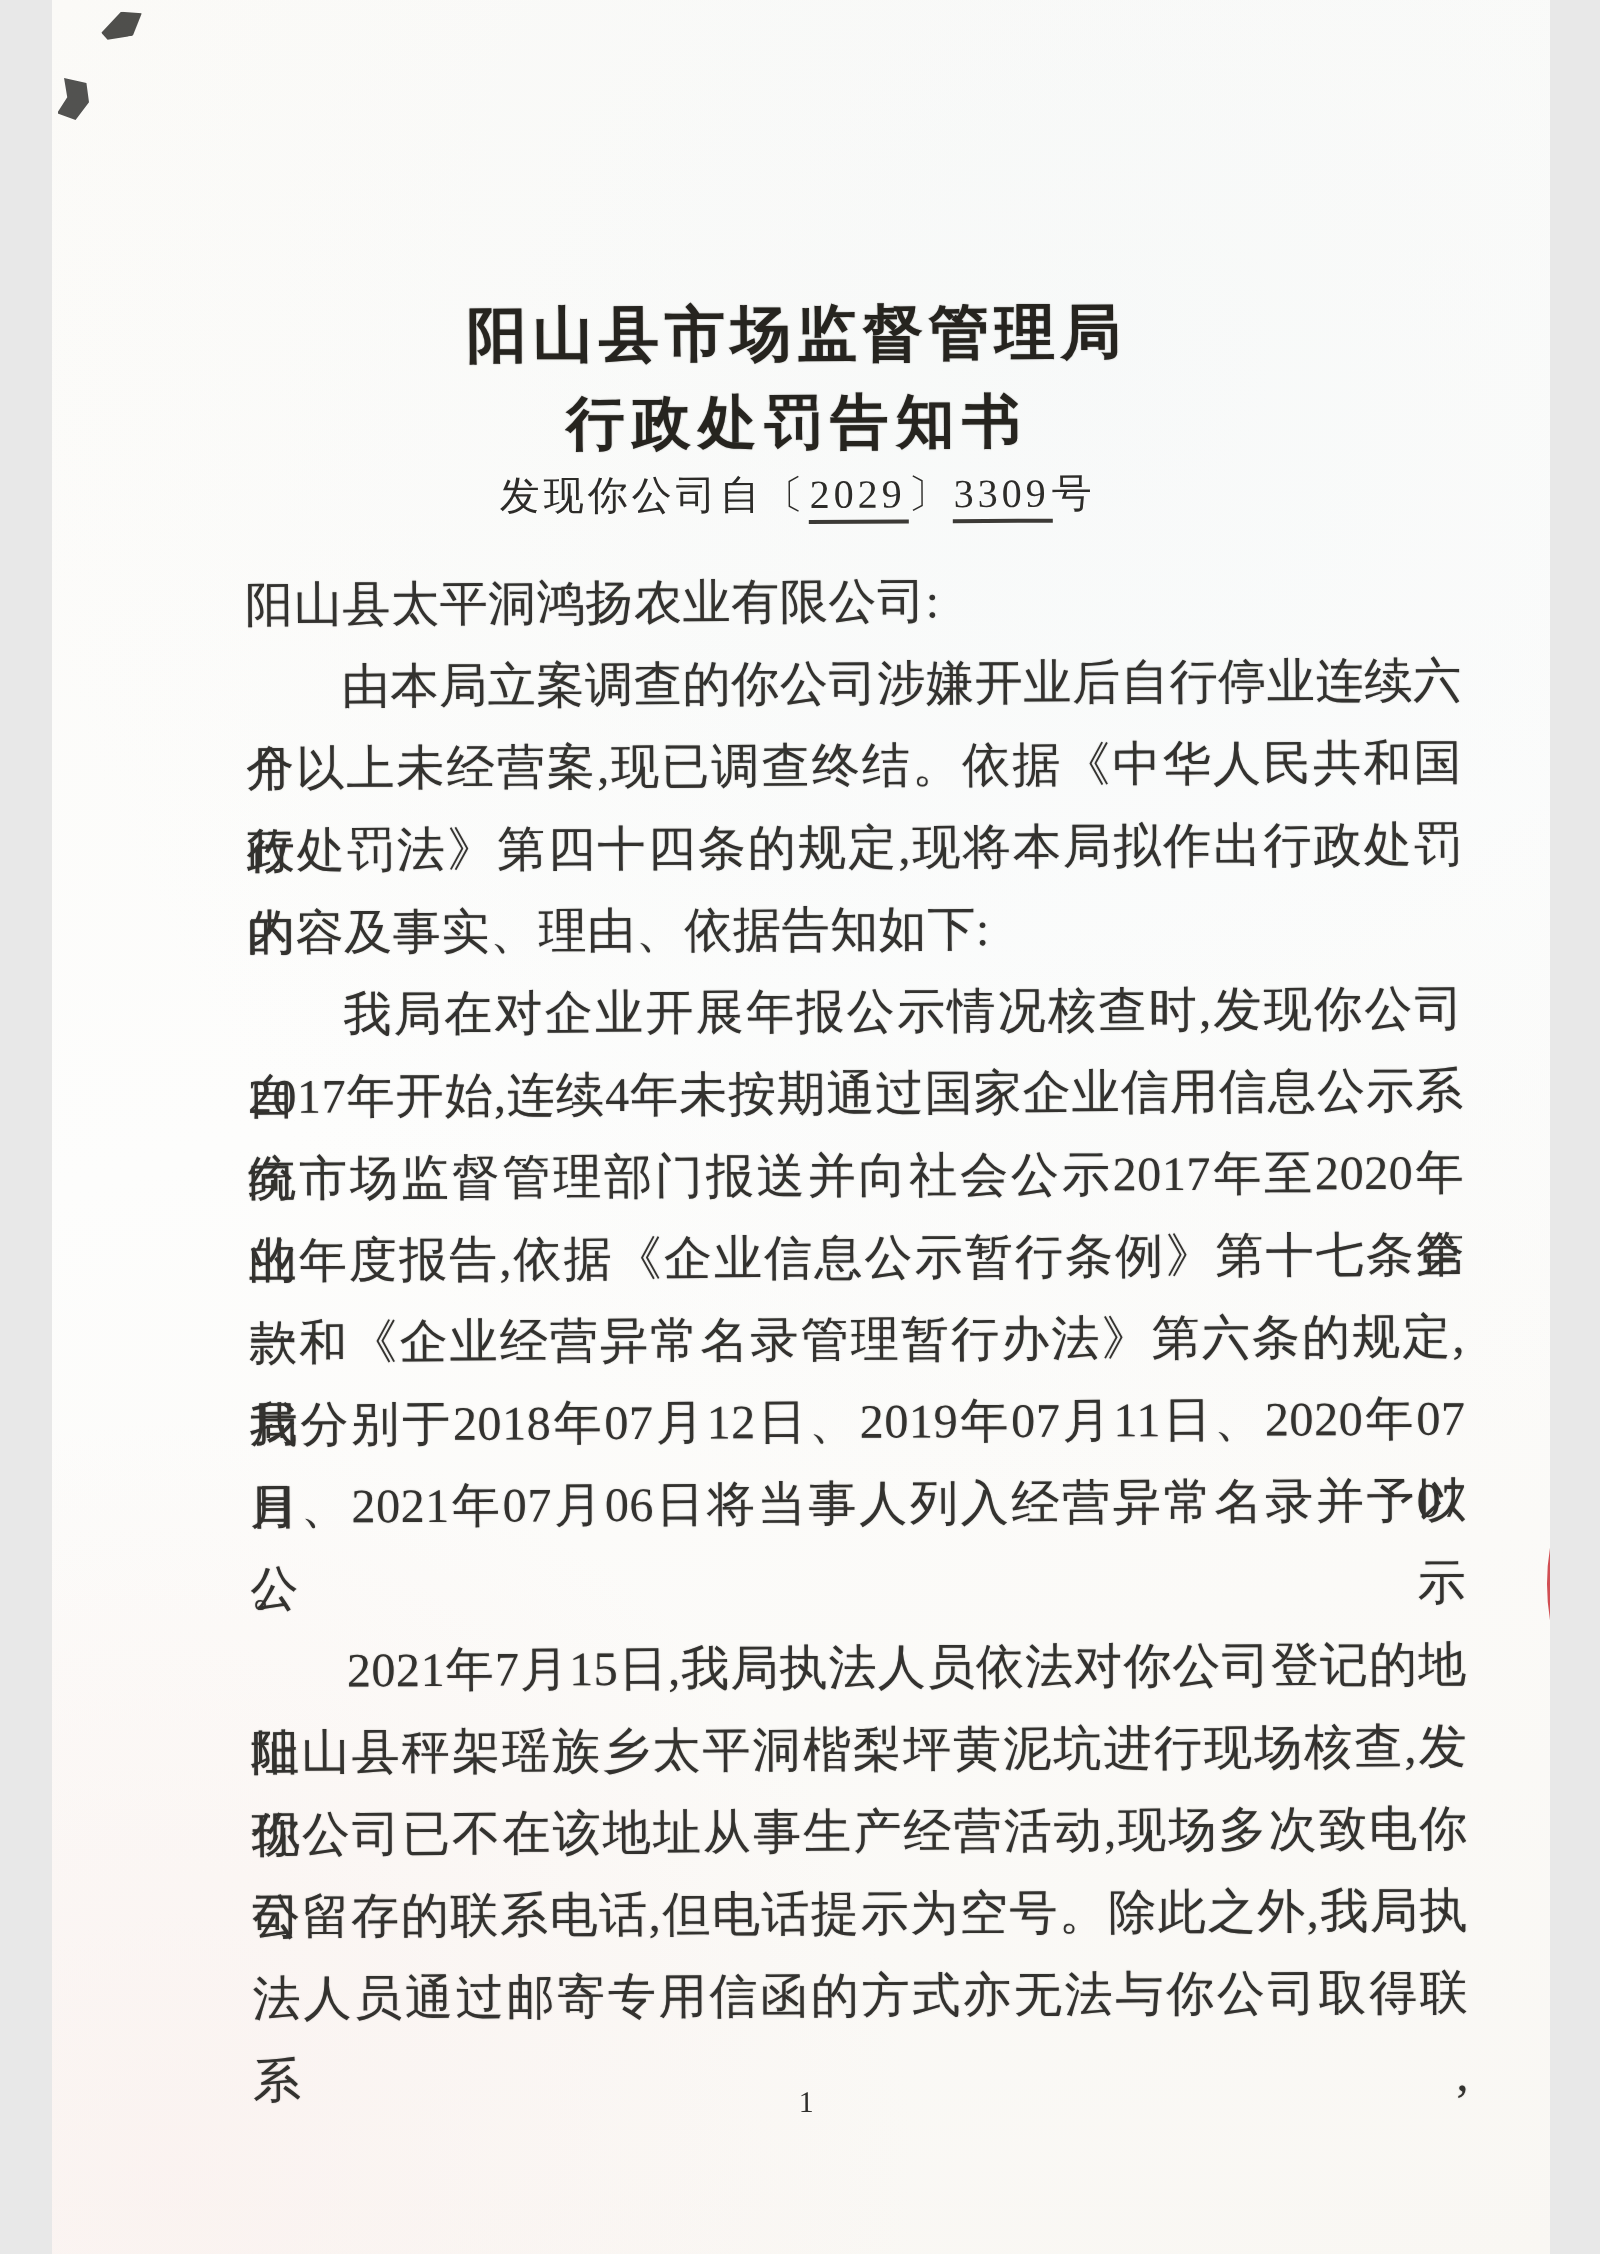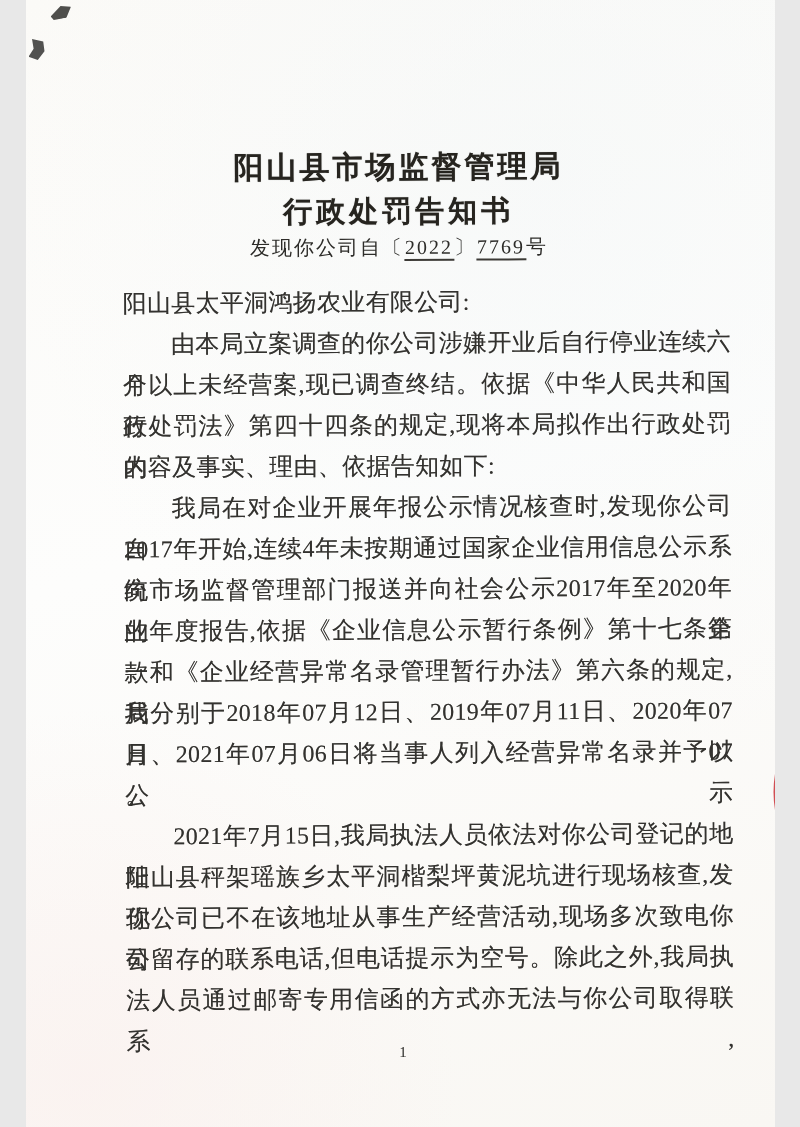--- a/index.html
+++ b/index.html
@@ -70,21 +70,21 @@
 <div class="page">
   <div class="scan-mark m1"></div>
   <div class="scan-mark m2"></div>
 
   <div class="content">
 
     <div class="agency">阳山县市场监督管理局</div>
 
     <div class="doc-title">行政处罚告知书</div>
 
-    <div class="doc-no"><span>发现你公司自〔</span><span class="u">2022</span><span>〕</span><span class="u">7769</span><span>号</span></div>
+    <div class="doc-no"><span>发现你公司自〔</span><span class="u">2029</span><span>〕</span><span class="u">3309</span><span>号</span></div>
 
     <div class="body-block">
       <div class="line">阳山县太平洞鸿扬农业有限公司:</div>
       <div id="paras">
           <div>
             <div class="line just ind">由本局立案调查的你公司涉嫌开业后自行停业连续六个</div>
             <div class="line just">月以上未经营案,现已调查终结。依据《中华人民共和国行</div>
             <div class="line just">政处罚法》第四十四条的规定,现将本局拟作出行政处罚的</div>
             <div class="line">内容及事实、理由、依据告知如下:</div>
           </div>

